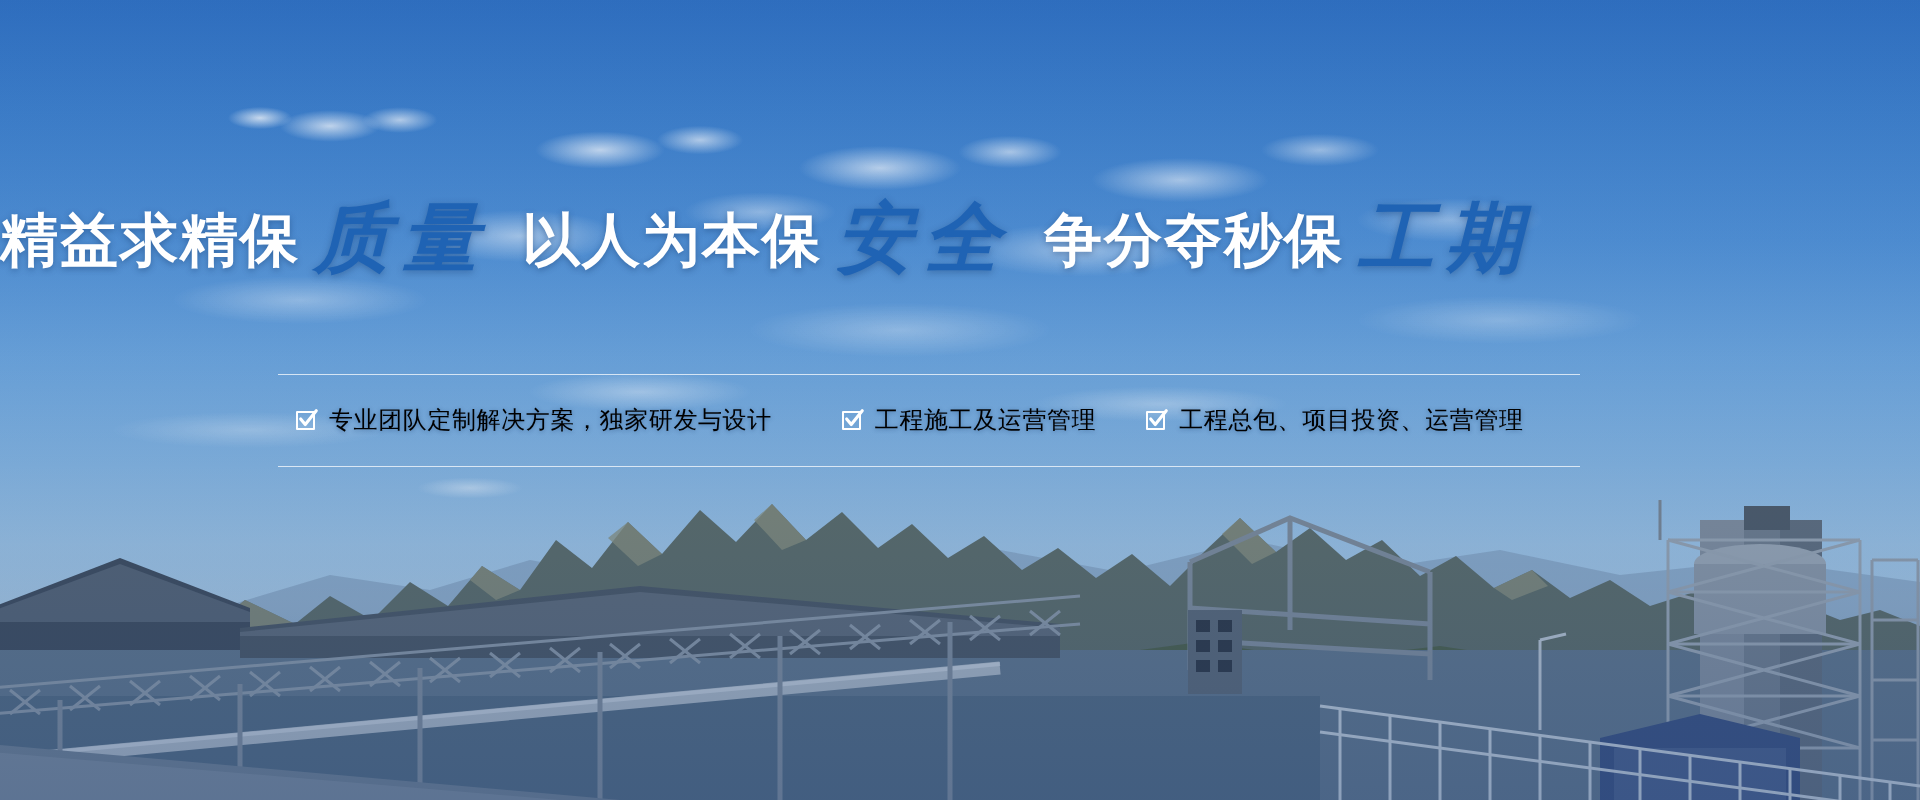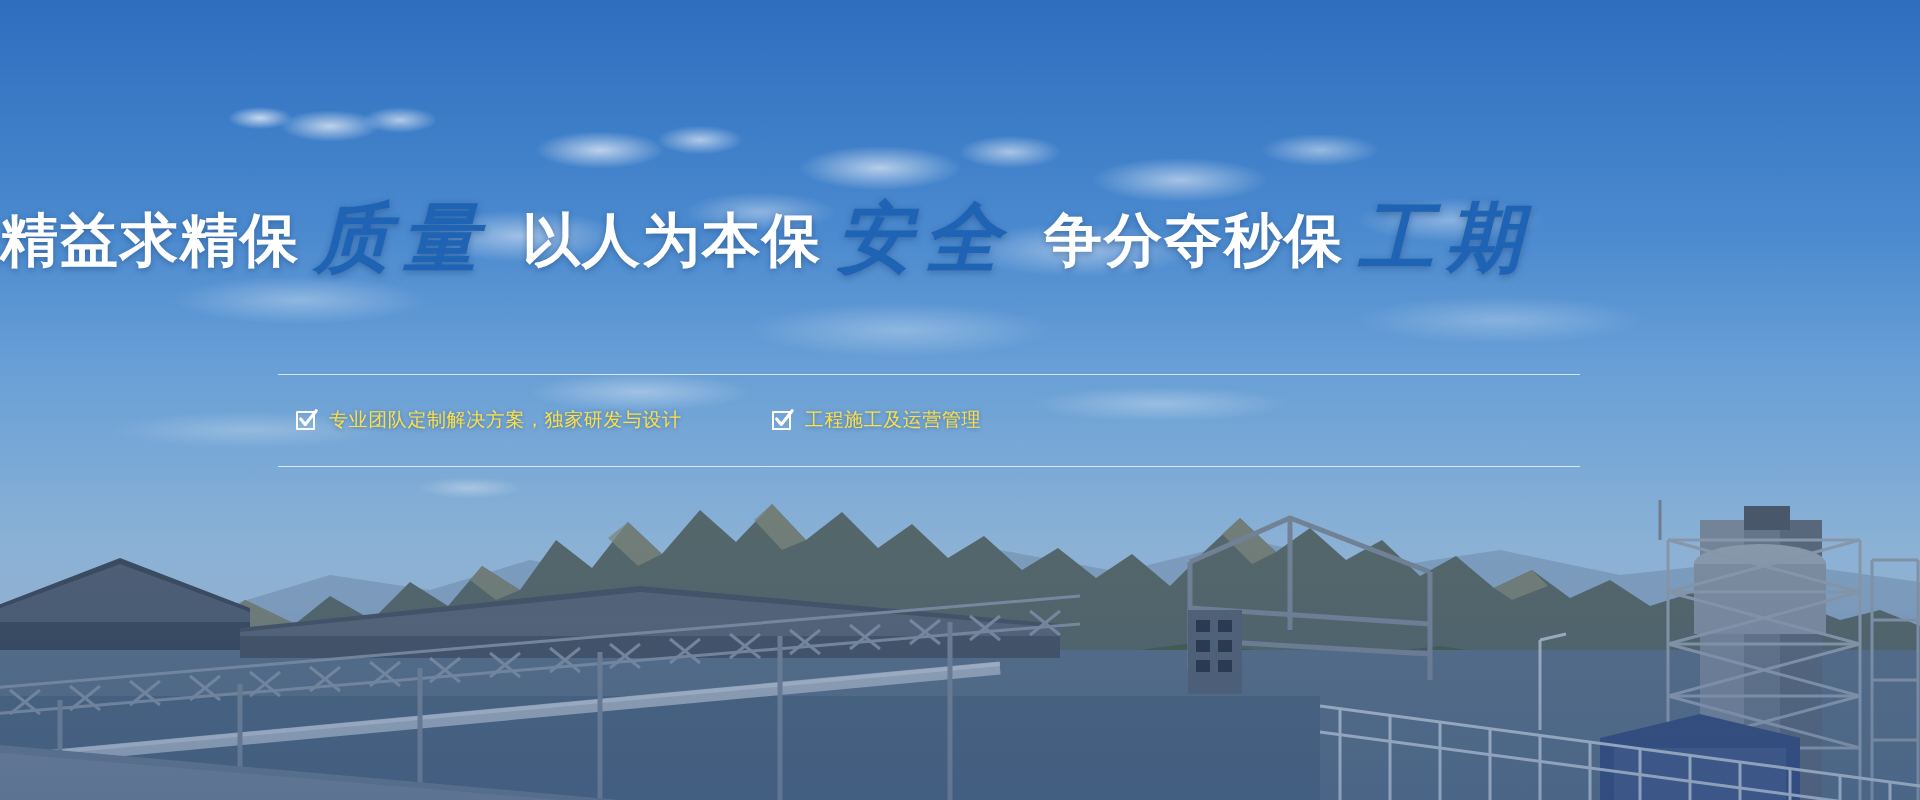--- a/index.html
+++ b/index.html
@@ -99,32 +99,32 @@
   .divider.top{ top:374px; }
   .divider.bottom{ top:466px; }
 
   
   .bullets{
     position:absolute; left:278px; top:374px; width:1302px; height:92px;
     display:flex; align-items:center;
   }
   .bullet{ display:flex; align-items:center; white-space:nowrap; }
   .b1{ margin-left:18px; }
-  .b2{ margin-left:90px;text-align:center; }
+  .b2{ margin-left:70px;text-align:center; }
   .b3{ margin-left:50px; }
 
   .chk{
     width:19px; height:19px; flex:0 0 19px;
     border:2px solid #ffffff; border-radius:1px;
     position:relative; margin-right:14px;
   }
   .chk svg{ position:absolute; left:-1px; top:-5px; width:22px; height:22px; }
 
   .blabel{
-    font-size:19px; color:#fde047; letter-spacing:.6px;
+    font-size:24px; color:#000000; letter-spacing:.6px;
     text-shadow:0 1px 4px rgba(20,55,105,.45);
   }
 </style>
 </head>
 <body>
 
 <div id="banner">
 
   <div class="sky"></div>
   <div class="clouds"></div>
@@ -279,16 +279,24 @@
 
       <div class="bullet b2">
         <span class="chk">
           <svg viewBox="0 0 24 24">
               <path d="M4 12 L9 18 L21 3" fill="none" stroke="#ffffff" stroke-width="3.4" stroke-linecap="round" stroke-linejoin="round"></path>
             </svg>
         </span>
         <span class="blabel">工程施工及运营管理</span>
       </div>
 
+      <div class="bullet b3">
+        <span class="chk">
+          <svg viewBox="0 0 24 24">
+              <path d="M4 12 L9 18 L21 3" fill="none" stroke="#ffffff" stroke-width="3.4" stroke-linecap="round" stroke-linejoin="round"></path>
+            </svg>
+        </span>
+        <span class="blabel">工程总包、项目投资、运营管理</span>
+      </div>
 
     </div>
   </div>
 </div>
 
 </body></html>

